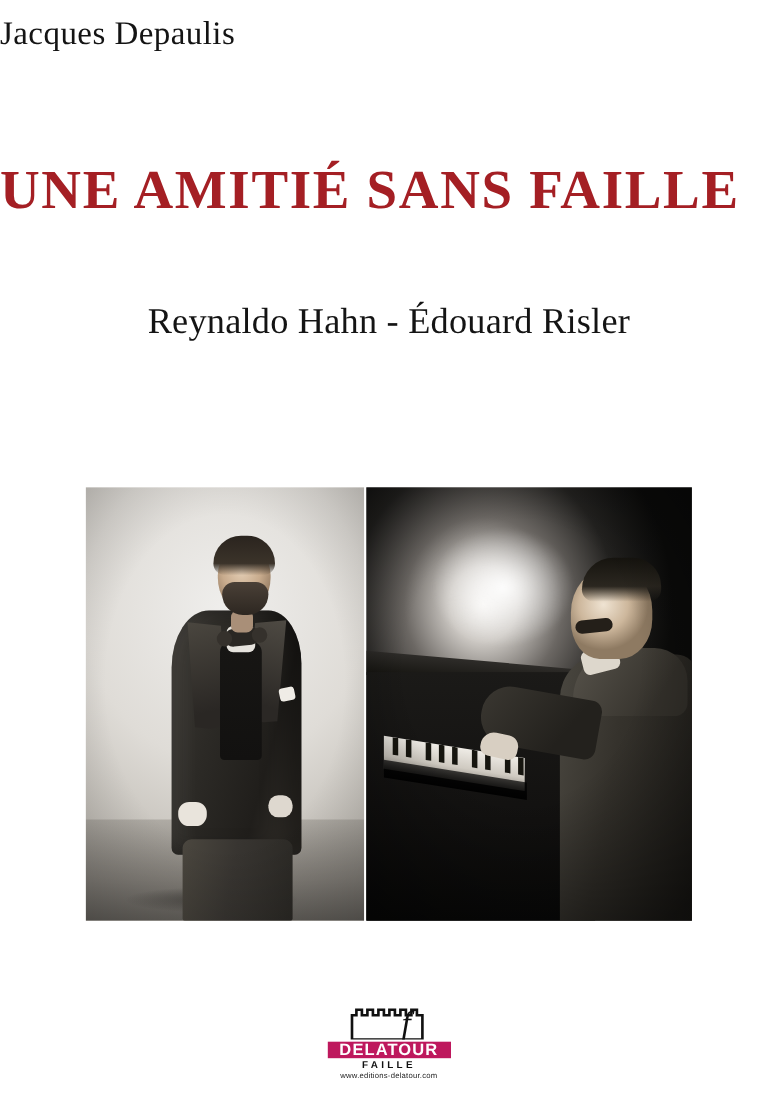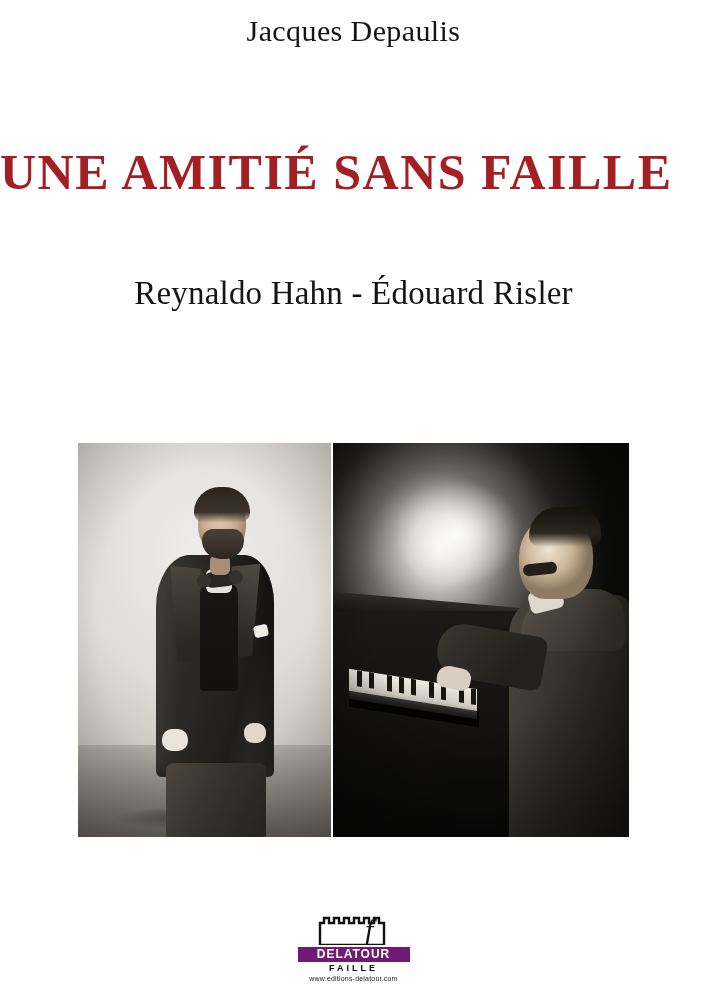--- a/index.html
+++ b/index.html
@@ -23,21 +23,21 @@
     background: #ffffff;
     box-sizing: border-box;
   }
 
   
   .author {
     position: absolute;
     top: 14px;
     left: 0;
     right: 0;
-    text-align: center;
+    text-align: left;
     font-size: 30px;
     font-weight: 400;
     letter-spacing: 0.4px;
     color: #141414;
   }
 
   
   .main-title {
     position: absolute;
     top: 143px;
@@ -402,24 +402,24 @@
   .pub-mark {
     display: block;
     margin: 0 auto 2px auto;
     width: 96px;
     height: 36px;
   }
   .pub-name {
     display: block;
     width: 112px;
     margin: 0 auto;
-    background: #701a75;
+    background: #be185d;
     color: #ffffff;
     font-family: "Liberation Sans", sans-serif;
-    font-size: 12px;
+    font-size: 15px;
     font-weight: 700;
     letter-spacing: 1px;
     line-height: 15px;
   }
   .pub-country {
     display: block;
     width: 112px;
     margin: 1px auto 0 auto;
     font-family: "Liberation Sans", sans-serif;
     font-size: 9px;

